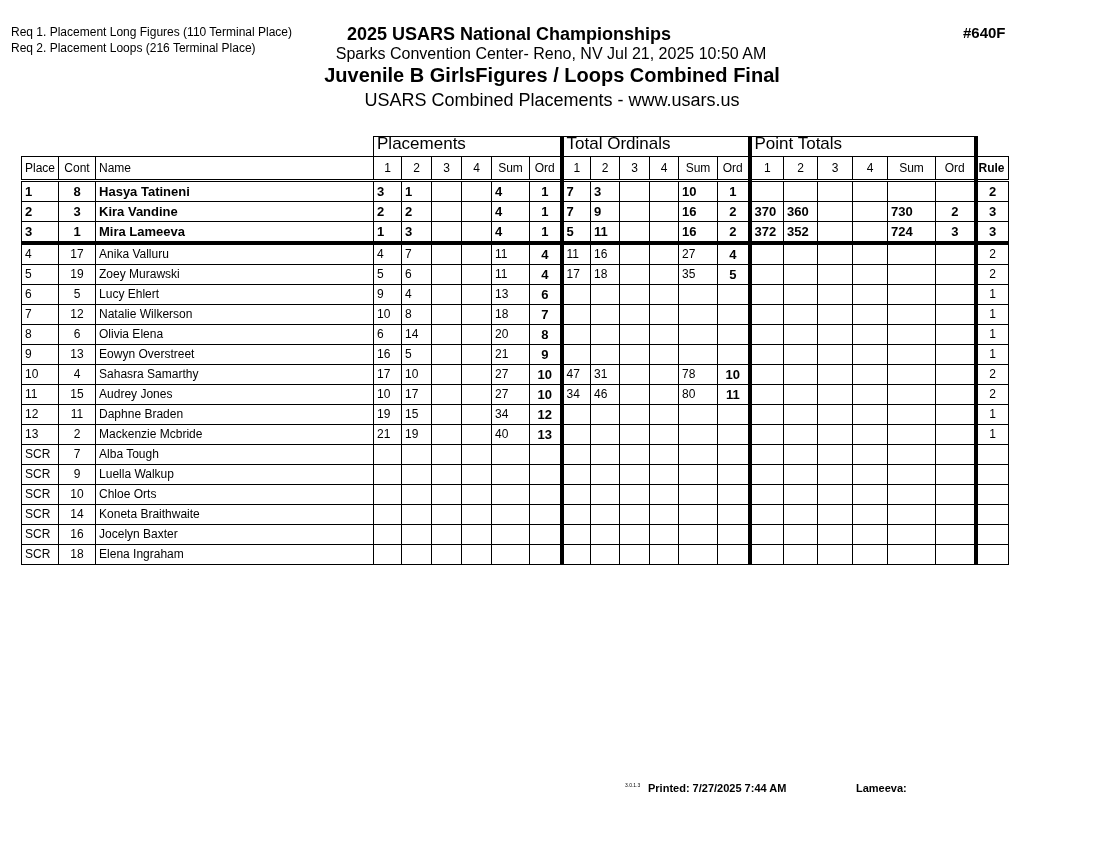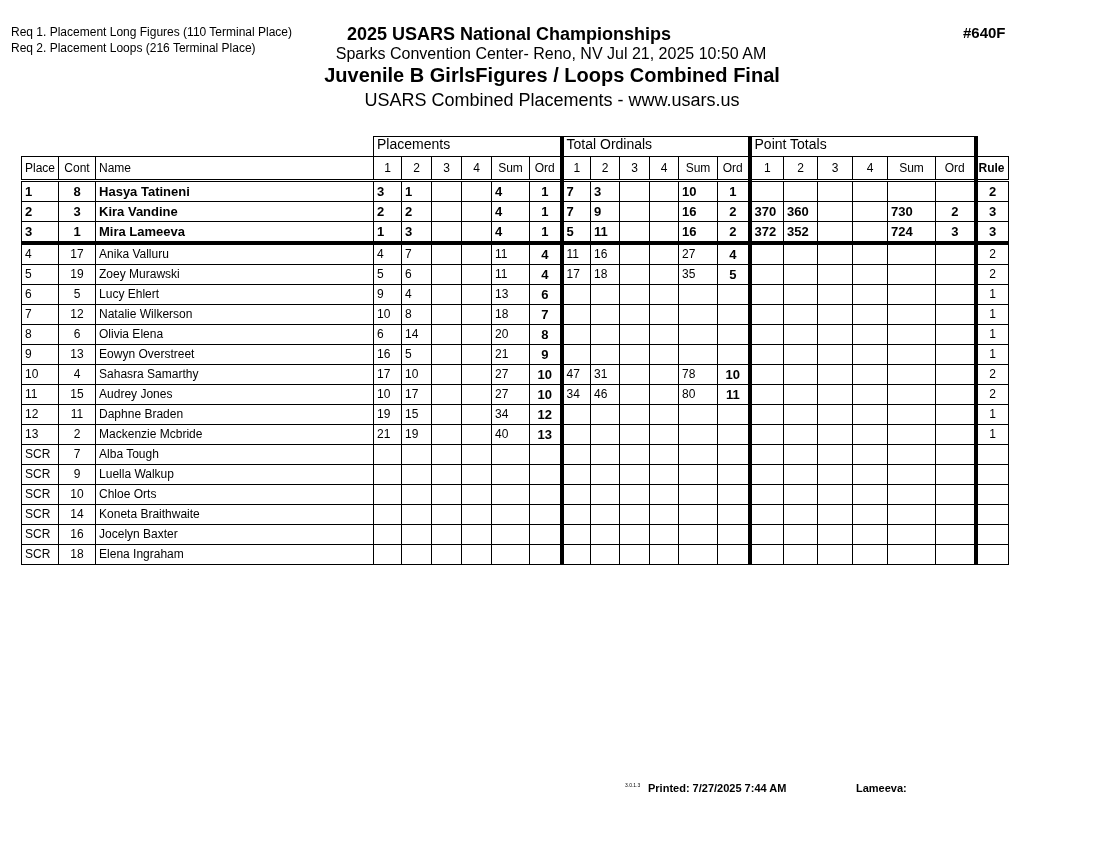--- a/index.html
+++ b/index.html
@@ -7,21 +7,21 @@
   .abs { position:absolute; white-space:nowrap; }
   .req { font-size:12px; left:11px; }
   .t1 { font-size:18px; font-weight:bold; left:0; width:968px; text-align:center;margin-left:24px; }
   .t2 { font-size:16px; left:0; width:1100px; text-align:center; }
   .t3 { font-size:20px; font-weight:bold; left:0; width:1100px; text-align:center; }
   .t4 { font-size:18px; left:0; width:1100px; text-align:center; }
   .evt { font-size:15px; font-weight:bold; left:963px; }
 
   table.grid { position:absolute; left:21px; top:136px; border-collapse:collapse; font-size:12px; table-layout:fixed; }
   table.grid td { border:1px solid #000; height:19px; padding:0 3px; box-sizing:border-box; overflow:hidden; white-space:nowrap; line-height:19px; }
-  table.grid tr.grp td { height:20px; line-height:14px; vertical-align:top; font-size:14px;margin-left:32px; }
+  table.grid tr.grp td { height:20px; line-height:14px; vertical-align:top; font-size:17px;margin-left:32px; }
   table.grid tr.grp td.blank { border:none; }
   table.grid tr.hdr td { border-bottom:3px double #000; height:22px; line-height:22px; }
   .c { text-align:center; }
   .l { text-align:left; }
   .b { font-weight:bold; font-size:13px; }
   .thick-r { border-right:4px solid #000 !important; }
   tr.top3 td { font-weight:bold; font-size:13px; }
   tr.sep td { border-bottom:4px solid #000 !important; }
   .footer { font-size:11px; top:782px;font-weight:bold; }
   .tiny { font-size:5px; top:782px; left:625px; }

